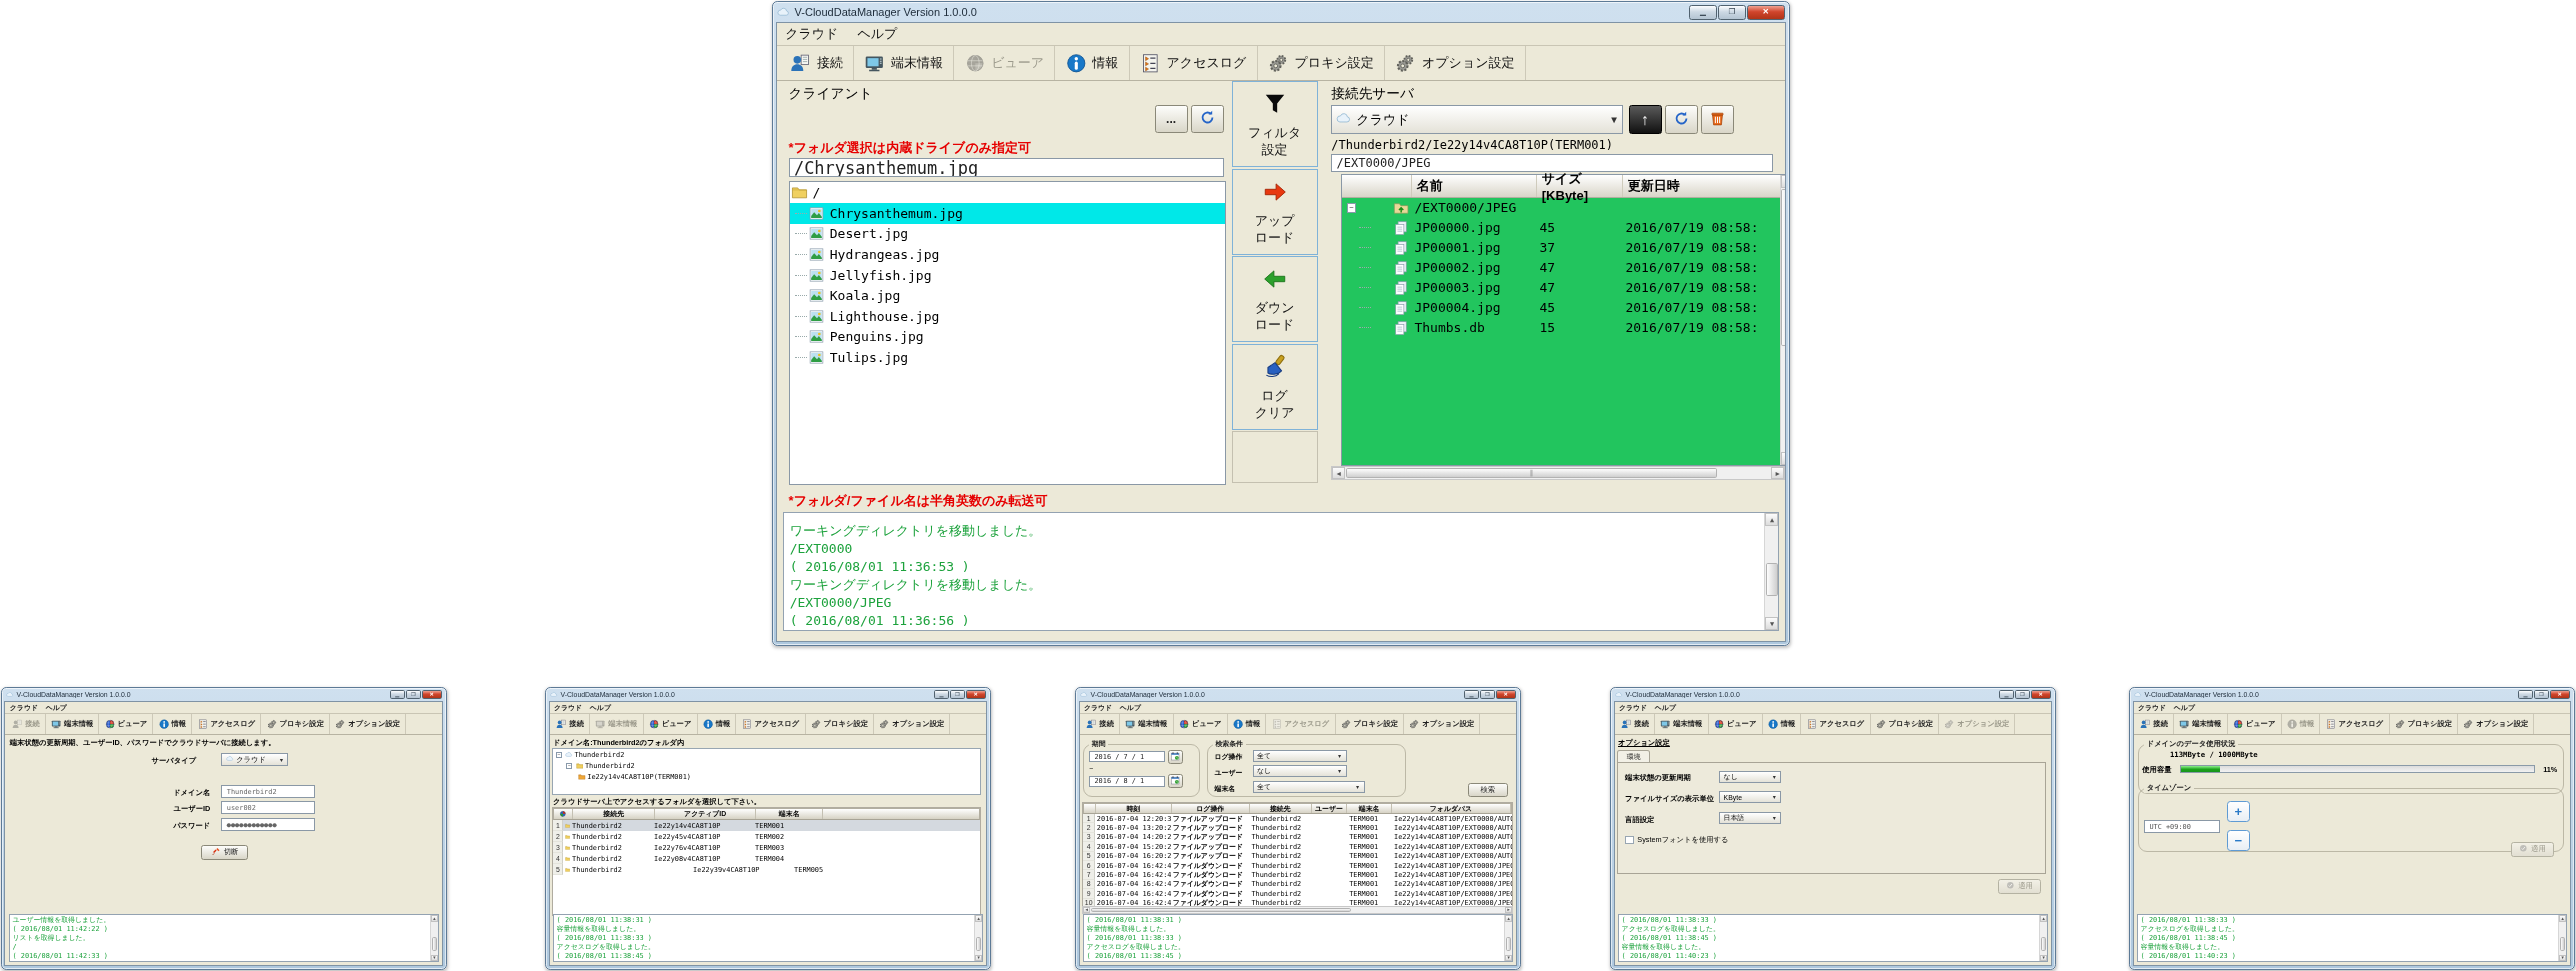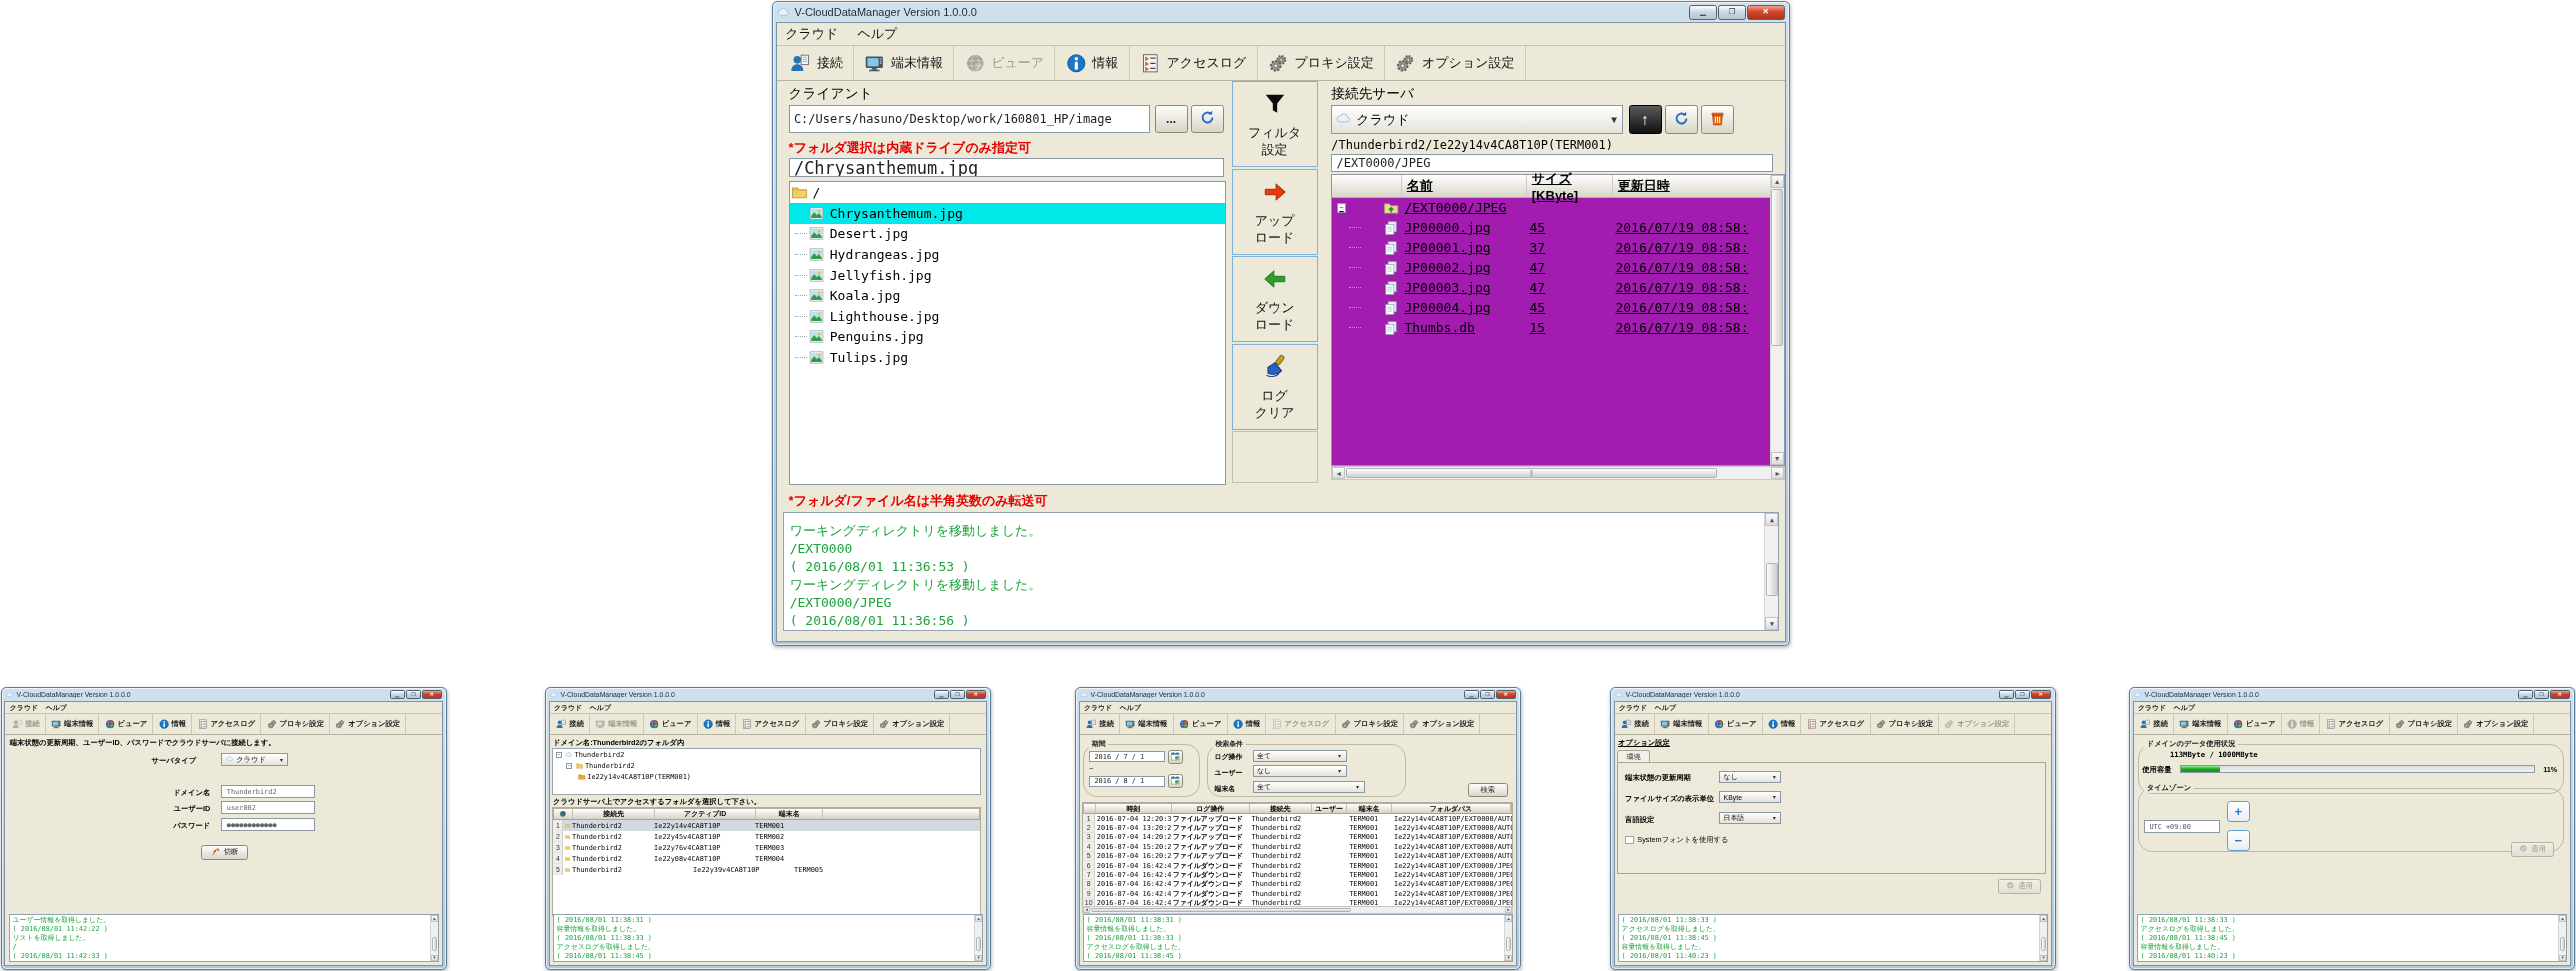--- a/index.html
+++ b/index.html
@@ -51,21 +51,21 @@
   
   .txt{background:#fff;border:0.9px solid #8a98a6;box-sizing:border-box;display:flex;align-items:center;
        padding:0 4.3px;color:#222;overflow:hidden;white-space:nowrap;}
   .sel{background:linear-gradient(#ffffff,#e4e2d8);border:0.9px solid #8a98a6;box-sizing:border-box;
        display:flex;align-items:center;padding:0 3.4px;position:relative;overflow:hidden;white-space:nowrap;}
   .sel .caret{margin-left:auto;font-size:.75em;color:#333;}
   .btn{background:linear-gradient(#fdfdfb,#d9d6c8);border:0.9px solid #8a8878;border-radius:2.6px;
        display:flex;align-items:center;justify-content:center;gap:3.4px;box-sizing:border-box;color:#222;}
   .btn.disabled{color:#9a988a;border-color:#b4b2a2;background:linear-gradient(#f2f0e6,#e2dfd2);}
   .btn.disabled svg{filter:grayscale(1) opacity(.55);}
-  .grp{position:absolute;border:0.9px solid #bcb8a6;border-radius:14px;box-sizing:border-box;}
+  .grp{position:absolute;border:0.9px solid #bcb8a6;border-radius:9px;box-sizing:border-box;}
   .grp-t{position:absolute;top:-6px;left:5.2px;background:#ece9d8;padding:0 2.6px;font-weight:bold;color:#222;}
   .note-red{color:#e60000;font-weight:bold;}
   .exp{width:9.4px;height:9.4px;border:0.9px solid #8899aa;background:#fff;display:inline-flex;
        align-items:center;justify-content:center;font-size:7.7px;line-height:1;color:#333;box-sizing:border-box;flex:none;}
   .small .exp{width:6px;height:6px;font-size:5.2px;}
 
   
   .vsb{position:absolute;top:0;right:0;bottom:0;width:13px;background:#f0f0f0;border-left:0.9px solid #d6d6d6;}
   .vsb .sb-a{height:13px;display:flex;align-items:center;justify-content:center;font-size:6.9px;color:#555;
              background:linear-gradient(#fcfcfc,#dcdcdc);border:0.9px solid #c2c2c2;box-sizing:border-box;}
@@ -229,21 +229,20 @@
               <circle cx="9" cy="15" r="5.6" fill="#9a9a94" stroke="#60605a" stroke-width="2.4" stroke-dasharray="2.4 1.8"></circle>
               <circle cx="9" cy="15" r="2.2" fill="#ece9d8" stroke="#60605a"></circle>
             </svg>
           </span>
           <span>オプション設定</span>
         </div>
       </div>
     <div class="content" style="height:563px;">
 
       <div style="position:absolute;left:12px;top:3.4px;font-size:13.7px;">クライアント</div>
-      <div class="txt mono" style="position:absolute;left:12px;top:24px;width:361px;height:28px;font-size:12px;">C:/Users/hasuno/Desktop/work/160801_HP/image</div>
       <div class="btn" style="position:absolute;left:378px;top:24px;width:33px;height:28px;font-size:12px;font-weight:bold;">...</div>
       <div class="btn" style="position:absolute;left:414px;top:24px;width:33px;height:28px;">
           <span><svg viewBox="0 0 24 24" width="17" height="17">
               <path d="M19 12a7 7 0 1 1-2.2-5.1" fill="none" stroke="#2464c8" stroke-width="2.6"></path>
               <path d="M18.6 2.6v5.2h-5.2z" fill="#2464c8"></path>
             </svg></span>
         </div>
       <div class="note-red" style="position:absolute;left:12px;top:58px;font-size:13px;">*フォルダ選択は内蔵ドライブのみ指定可</div>
       <div class="txt mono" style="position:absolute;left:12px;top:77px;width:435px;height:19px;font-size:17px;">/Chrysanthemum.jpg</div>
       <div class="tree" style="left:12px;top:100px;width:435px;height:302px;">
@@ -416,21 +415,21 @@
           </div>
         <div class="btn" style="position:absolute;left:371px;top:24px;width:33px;height:29px;">
             <span><svg viewBox="0 0 24 24" width="17" height="17">
                 <path d="M5 7h14l-1.5 14h-11z" fill="#e86818" stroke="#a04008"></path>
                 <rect x="4" y="4.5" width="16" height="2.5" rx="1" fill="#e86818" stroke="#a04008"></rect>
                 <path d="M9 9.5v9M12 9.5v9M15 9.5v9" stroke="#fff" stroke-width="1.4"></path>
               </svg></span>
           </div>
         <div class="mono" style="position:absolute;left:1.7px;top:57px;font-size:12px;">/Thunderbird2/Ie22y14v4CA8T10P(TERM001)</div>
         <div class="txt mono" style="position:absolute;left:1.7px;top:73px;width:442px;height:18px;font-size:12px;">/EXT0000/JPEG</div>
-        <div class="srv-table" style="position:absolute;left:1px;top:93px;width:454px;height:292px;background:#a21caf;border:0.9px solid #8a98a6;box-sizing:border-box;text-decoration:underline;">
+        <div class="srv-table" style="position:absolute;left:11px;top:93px;width:454px;height:292px;background:#22c55e;border:0.9px solid #8a98a6;box-sizing:border-box;">
           <div class="hdr">
               <span style="width: 70px;"></span>
               <span style="width: 125px;">名前</span>
               <span style="width: 86px;">サイズ[KByte]</span>
               <span style="width: 159px;">更新日時</span>
             </div>
           <div>
               <div class="frow selrow">
                 <span style="width: 48px; flex: 0 0 auto; display: flex; align-items: center; padding-left: 5.2px; box-sizing: border-box;">
                   <span class="exp">−</span>

